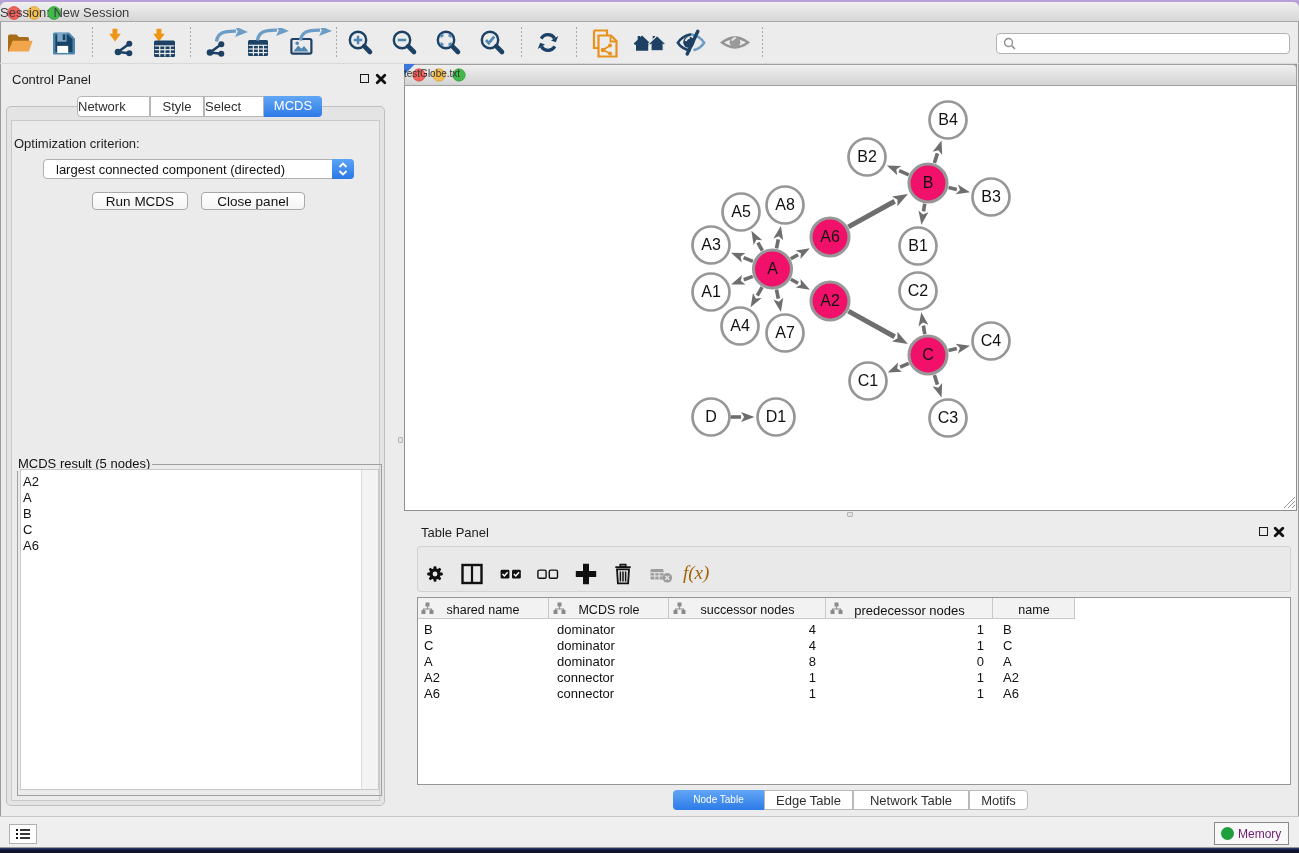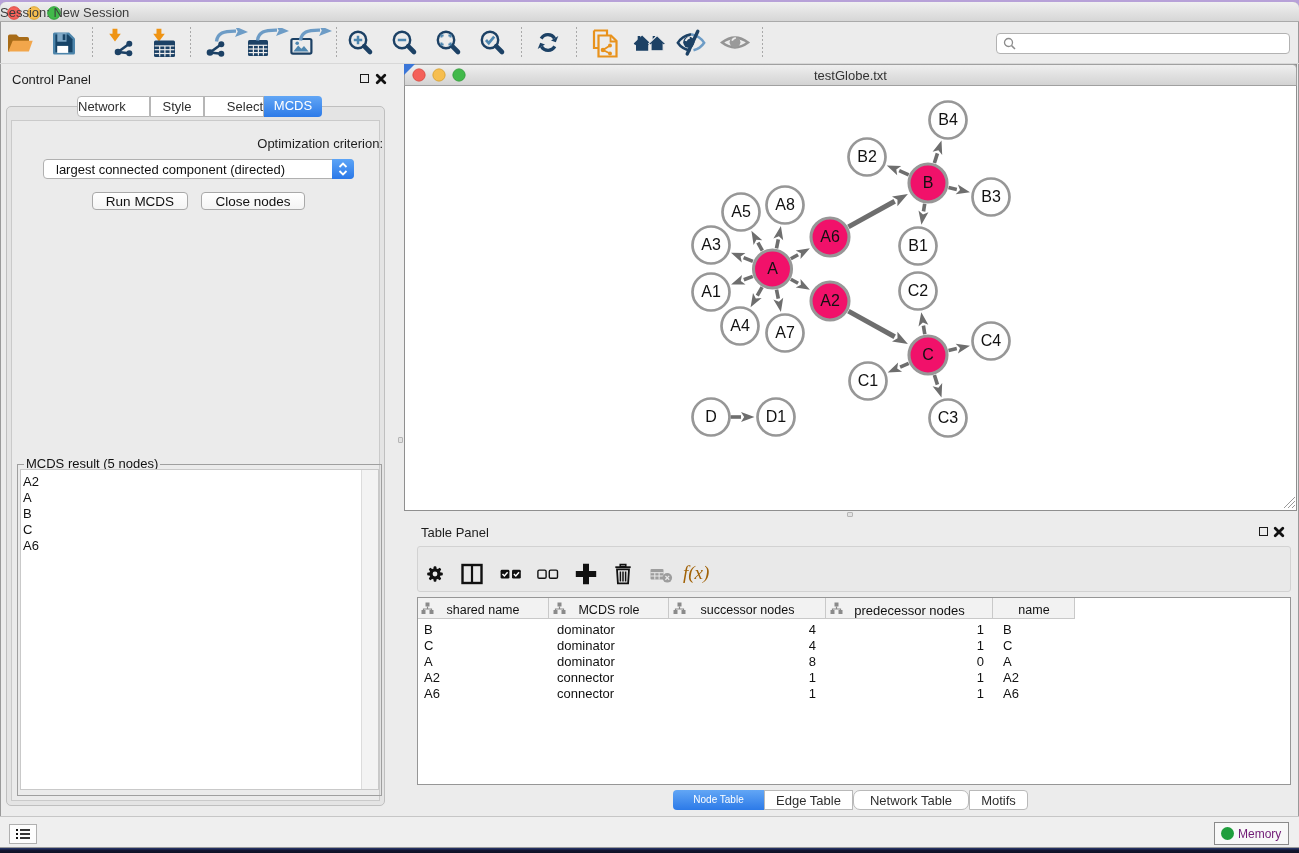--- a/index.html
+++ b/index.html
@@ -162,54 +162,54 @@
   </svg>
 <div class="txt" style="left:12px;top:72px;font-size:13px;color:#1e1e1e">Control Panel</div>
 <div class="abs" style="left:360px;top:74px;width:9px;height:9px;border:1.6px solid #1a1a1a"></div>
 <svg style="position:absolute;left:374px;top:72px" width="14" height="14" viewBox="0 0 14 14">
     <path d="M3.2 3.2 L10.8 10.8 M10.8 3.2 L3.2 10.8" stroke="#111" stroke-width="2.8" stroke-linecap="round"></path>
   </svg>
 <div class="abs" style="left:6px;top:106px;width:379px;height:700px;background:#e4e4e4;border:1px solid #bfbfbf;border-radius:5px"></div>
 <div class="abs" style="left:11px;top:120px;width:369px;height:681px;background:#ebebeb;border:1px solid #cacaca"></div>
 <div class="abs" style="left:77px;top:96px;width:73px;height:21px;background:#ffffff;border:1px solid #b6b6b6;border-radius:4px 0 0 4px;color:#2e2e2e;font-size:13px;line-height:20px">Network</div>
 <div class="abs" style="left:150px;top:96px;width:54px;height:21px;background:#ffffff;border:1px solid #b6b6b6;border-radius:0;color:#2e2e2e;font-size:13px;text-align:center;line-height:20px">Style</div>
-<div class="abs" style="left:204px;top:96px;width:60px;height:21px;background:#ffffff;border:1px solid #b6b6b6;border-radius:0;color:#2e2e2e;font-size:13px;text-align:right;line-height:20px">Select</div>
+<div class="abs" style="left:204px;top:96px;width:60px;height:21px;background:#ffffff;border:1px solid #b6b6b6;border-radius:0;color:#2e2e2e;font-size:13px;text-align:left;line-height:20px">Select</div>
 <div class="abs" style="left:264px;top:96px;width:58px;height:21px;background:linear-gradient(#62a6f5,#2c7ae8);border:none;border-radius:0 4px 4px 0;color:#fff;font-size:13px;text-align:center;line-height:20px">MCDS</div>
-<div class="txt" style="left:14px;top:136px;width:369px;text-align:right;font-size:13px;color:#1e1e1e">Optimization criterion:</div>
+<div class="txt" style="left:14px;top:136px;width:369px;text-align:left;font-size:13px;color:#1e1e1e">Optimization criterion:</div>
 <div class="abs" style="left:43px;top:159px;width:311px;height:20px;background:#fff;border:1px solid #b0b0b0;border-radius:4px"></div>
 <div class="txt" style="left:56px;top:162px;font-size:13px;color:#111">largest connected component (directed)</div>
 <div class="abs" style="left:332px;top:159px;width:22px;height:20px;background:linear-gradient(#5ca4f6,#2a78e8);border-radius:0 4px 4px 0"></div>
 <svg style="position:absolute;left:336px;top:161px" width="14" height="16" viewBox="0 0 14 16">
     <path d="M3.5 6 L7 2.5 L10.5 6" stroke="#fff" stroke-width="1.8" fill="none"></path>
     <path d="M3.5 10 L7 13.5 L10.5 10" stroke="#fff" stroke-width="1.8" fill="none"></path>
   </svg>
 <div class="abs" style="left:92px;top:192px;width:96px;height:18px;background:linear-gradient(#ffffff,#f4f4f4);border:1px solid #a9a9a9;border-radius:4px;font-size:13.5px;color:#111;text-align:center;line-height:17px">Run MCDS</div>
-<div class="abs" style="left:201px;top:192px;width:104px;height:18px;background:linear-gradient(#ffffff,#f4f4f4);border:1px solid #a9a9a9;border-radius:4px;font-size:13.5px;color:#111;text-align:center;line-height:17px">Close nodes</div>
+<div class="abs" style="left:201px;top:192px;width:104px;height:18px;background:linear-gradient(#ffffff,#f4f4f4);border:1px solid #a9a9a9;border-radius:4px;font-size:13.5px;color:#111;text-align:center;line-height:17px">Close panel</div>
 <div class="abs" style="left:17px;top:464px;width:365px;height:332px;border:1px solid #9f9f9f"></div>
-<div class="txt" style="left:24px;top:456px;font-size:13px;color:#111;background:#ebebeb;padding:0 2px">MCDS result (5 nodes)</div>
+<div class="txt" style="left:16px;top:456px;font-size:13px;color:#111;background:#ebebeb;padding:0 2px">MCDS result (5 nodes)</div>
 <div class="abs" style="left:20px;top:469px;width:359px;height:321px;background:#fff;border:1px solid #c9c9c9"></div>
 <div class="txt" style="left:23px;top:474px;font-size:13px;color:#111">A2</div>
 <div class="txt" style="left:23px;top:490px;font-size:13px;color:#111">A</div>
 <div class="txt" style="left:23px;top:506px;font-size:13px;color:#111">B</div>
 <div class="txt" style="left:23px;top:522px;font-size:13px;color:#111">C</div>
 <div class="txt" style="left:23px;top:538px;font-size:13px;color:#111">A6</div>
 <div class="abs" style="left:361px;top:470px;width:17px;height:319px;background:#f3f3f3;border-left:1px solid #dcdcdc"></div>
 <div class="abs" style="left:398px;top:437px;width:5px;height:6px;border:1px solid #b5b5b5;border-radius:1px;background:#e2e2e2"></div>
 <div class="abs" style="left:847px;top:512px;width:6px;height:5px;border:1px solid #b5b5b5;border-radius:1px;background:#e2e2e2"></div>
 <div class="abs" style="left:404px;top:64px;width:893px;height:447px;background:#fff;border:1px solid #8f8f8f"></div>
 <div class="abs" style="left:404px;top:64px;width:893px;height:22px;background:linear-gradient(#efefef,#d3d3d3);border:1px solid #a0a0a0;border-radius:4px 4px 0 0"></div>
 <svg style="position:absolute;left:404px;top:64px" width="12" height="12" viewBox="0 0 12 12">
     <path d="M0 0 h11 L0 11 z" fill="#3b76d8"></path>
   </svg>
 <svg style="position:absolute;left:406px;top:64px" width="80" height="22" viewBox="0 0 80 22">
     <circle cx="13" cy="11" r="6.1" fill="#f4615a" stroke="#de4b42" stroke-width="1"></circle>
     <circle cx="33" cy="11" r="6.1" fill="#f6be4f" stroke="#dda634" stroke-width="1"></circle>
     <circle cx="53" cy="11" r="6.1" fill="#41b94a" stroke="#33a13c" stroke-width="1"></circle>
   </svg>
-<div class="txt" style="left:404px;top:68px;width:893px;text-align:center;font-size:13px;color:#333">testGlobe.txt</div>
+<div class="txt" style="left:404px;top:68px;width:893px;text-align:left;font-size:10px;color:#333">testGlobe.txt</div>
 <div class="abs" style="left:405px;top:86px;width:891px;height:424px;background:#fff;overflow:hidden">
     <svg width="893" height="425" viewBox="0 0 893 425" style="position:absolute;left:0;top:0">
 <line x1="347.8" y1="190.4" x2="338.8" y2="193.7" stroke="#6e6e6e" stroke-width="3.6"></line>
 <polygon points="326.1,198.5 337.0,189.1 335.8,194.9 340.5,198.4" fill="#6e6e6e"></polygon>
 <line x1="347.9" y1="175.4" x2="338.6" y2="171.7" stroke="#6e6e6e" stroke-width="3.6"></line>
 <polygon points="326.0,166.8 340.4,167.1 335.6,170.6 336.8,176.4" fill="#6e6e6e"></polygon>
 <line x1="357.3" y1="164.6" x2="352.9" y2="156.6" stroke="#6e6e6e" stroke-width="3.6"></line>
 <polygon points="346.4,144.8 357.3,154.2 351.4,153.8 348.6,159.1" fill="#6e6e6e"></polygon>
 <line x1="371.5" y1="162.4" x2="373.3" y2="153.4" stroke="#6e6e6e" stroke-width="3.6"></line>
 <polygon points="375.9,140.1 378.2,154.3 373.9,150.2 368.4,152.4" fill="#6e6e6e"></polygon>
@@ -409,21 +409,21 @@
 <div class="txt" style="left:700px;top:670px;width:116px;text-align:right;font-size:13px;color:#111">1</div>
 <div class="txt" style="left:868px;top:670px;width:116px;text-align:right;font-size:13px;color:#111">1</div>
 <div class="txt" style="left:1003px;top:670px;font-size:13px;color:#111">A2</div>
 <div class="txt" style="left:424px;top:686px;font-size:13px;color:#111">A6</div>
 <div class="txt" style="left:557px;top:686px;font-size:13px;color:#111">connector</div>
 <div class="txt" style="left:700px;top:686px;width:116px;text-align:right;font-size:13px;color:#111">1</div>
 <div class="txt" style="left:868px;top:686px;width:116px;text-align:right;font-size:13px;color:#111">1</div>
 <div class="txt" style="left:1003px;top:686px;font-size:13px;color:#111">A6</div>
 <div class="abs" style="left:673px;top:790px;width:91px;height:20px;background:linear-gradient(#62a6f5,#2c7ae8);border:none;border-radius:4px 0 0 4px;color:#fff;font-size:10px;text-align:center;line-height:19px">Node Table</div>
 <div class="abs" style="left:764px;top:790px;width:89px;height:20px;background:#ffffff;border:1px solid #b9b9b9;border-radius:0;color:#2e2e2e;font-size:13px;text-align:center;line-height:19px">Edge Table</div>
-<div class="abs" style="left:853px;top:790px;width:116px;height:20px;background:#ffffff;border:1px solid #b9b9b9;border-radius:7px;color:#2e2e2e;font-size:13px;text-align:center;line-height:19px">Network Table</div>
+<div class="abs" style="left:853px;top:790px;width:116px;height:20px;background:#ffffff;border:1px solid #b9b9b9;border-radius:0;color:#2e2e2e;font-size:13px;text-align:center;line-height:19px">Network Table</div>
 <div class="abs" style="left:969px;top:790px;width:59px;height:20px;background:#ffffff;border:1px solid #b9b9b9;border-radius:0 4px 4px 0;color:#2e2e2e;font-size:13px;text-align:center;line-height:19px">Motifs</div>
 <div class="abs" style="left:0;top:816px;width:1299px;height:31px;background:#efefef;border-top:1px solid #c6c6c6"></div>
 <div class="abs" style="left:9px;top:824px;width:28px;height:20px;background:#fdfdfd;border:1px solid #b0b0b0"></div>
 <svg style="position:absolute;left:16px;top:828px" width="15" height="12" viewBox="0 0 15 12">
     <g stroke="#111" stroke-width="1.7">
       <line x1="4" y1="2" x2="14" y2="2"></line>
       <line x1="4" y1="6" x2="14" y2="6"></line>
       <line x1="4" y1="10" x2="14" y2="10"></line>
     </g>
     <g fill="#111">

